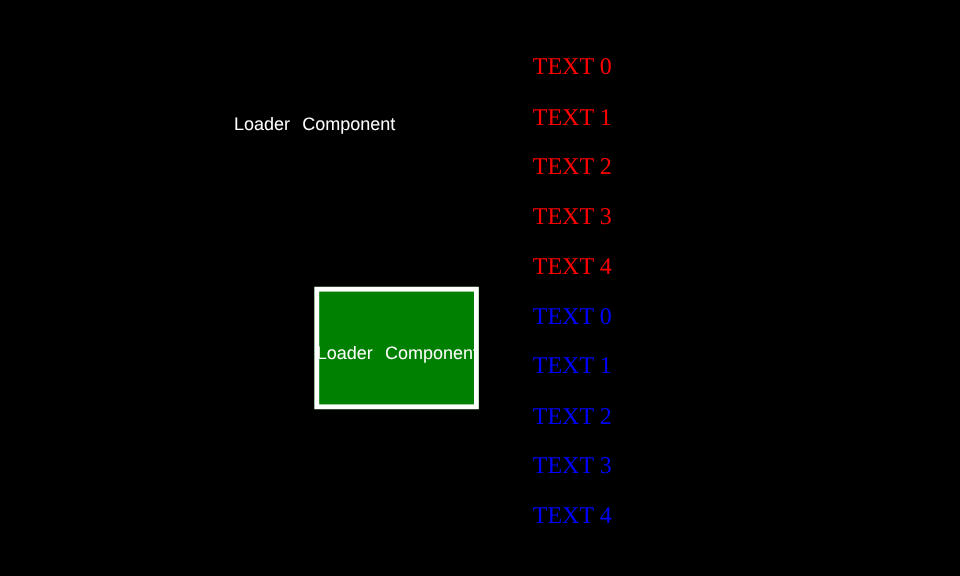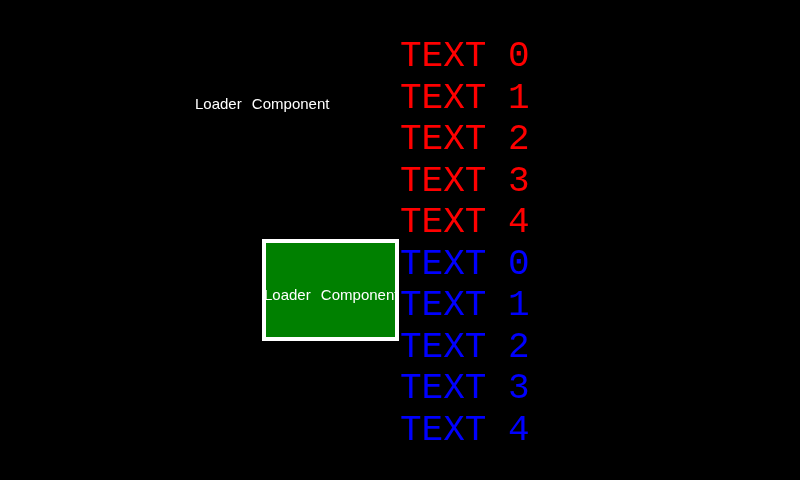--- a/index.html
+++ b/index.html
@@ -47,23 +47,24 @@
   .text-list {
     position: absolute;
     left: 400px;
     top: 36px;
     display: flex;
     flex-direction: column;
   }
   .text-list-item {
     height: 41.55px;
     line-height: 41.55px;
-    font-family: Liberation Mono, monospace;
-    font-size: 36px;
+    font-family: Liberation Serif, serif;
+    font-size: 20px;
     white-space: pre;
+    margin-left: 44px;
   }
 </style>
 </head>
 <body>
 
 <div class="screen">
 
   <span class="loader-label" style="color: rgb(255, 255, 255);">Loader Component</span>
 
   <div class="loader-box" style="background-color: rgb(0, 128, 0); border-color: rgb(255, 255, 255);">

